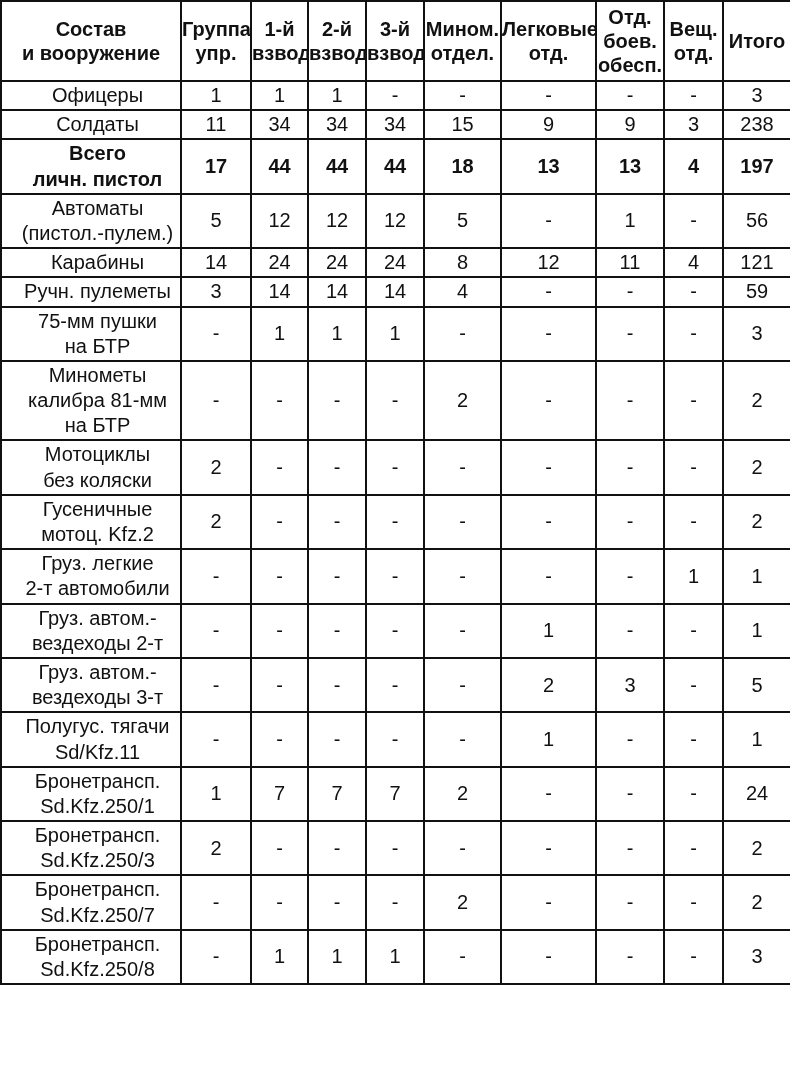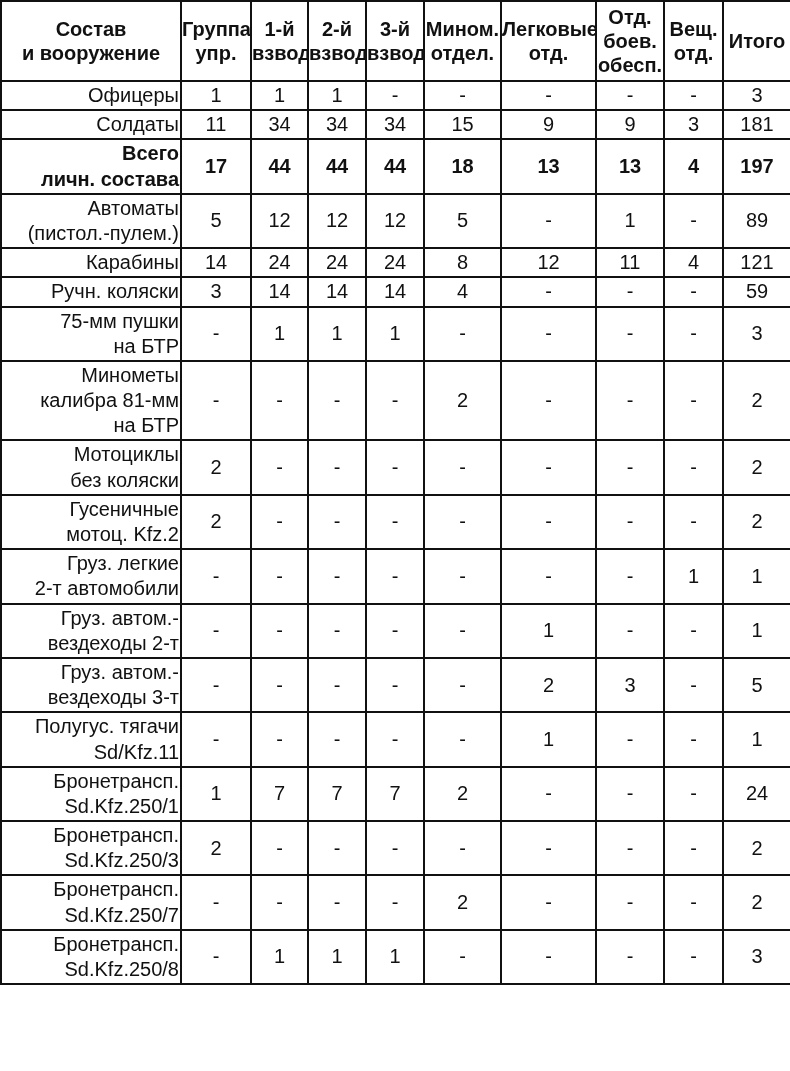--- a/index.html
+++ b/index.html
@@ -35,21 +35,21 @@
     padding: 3px 0;
   }
   table.comp-table td {
     font-size: 20px;
     font-weight: normal;
     text-align: center;
     line-height: 1.26;
     padding: 1px 1px;
   }
   table.comp-table td.row-label {
-    text-align: right;
+    text-align: center;
     padding-left: 14px;
     margin-left: 44px;
   }
   table.comp-table tr.bold-row td {
     font-weight: bold;
   }
   
   col.c0 { width: 180px; }
   col.c1 { width: 70px; }
   col.c2 { width: 57px; }
@@ -118,25 +118,25 @@
         <tr>
           <td class="row-label">Солдаты</td>
           <td>11</td>
           <td>34</td>
           <td>34</td>
           <td>34</td>
           <td>15</td>
           <td>9</td>
           <td>9</td>
           <td>3</td>
-          <td>181</td>
+          <td>238</td>
         </tr>
         <tr class="bold-row">
           <td class="row-label">Всего
-личн. состава</td>
+личн. пистол</td>
           <td>17</td>
           <td>44</td>
           <td>44</td>
           <td>44</td>
           <td>18</td>
           <td>13</td>
           <td>13</td>
           <td>4</td>
           <td>197</td>
         </tr>
@@ -144,36 +144,36 @@
           <td class="row-label">Автоматы
 (пистол.-пулем.)</td>
           <td>5</td>
           <td>12</td>
           <td>12</td>
           <td>12</td>
           <td>5</td>
           <td>-</td>
           <td>1</td>
           <td>-</td>
-          <td>89</td>
+          <td>56</td>
         </tr>
         <tr>
           <td class="row-label">Карабины</td>
           <td>14</td>
           <td>24</td>
           <td>24</td>
           <td>24</td>
           <td>8</td>
           <td>12</td>
           <td>11</td>
           <td>4</td>
           <td>121</td>
         </tr>
         <tr>
-          <td class="row-label">Ручн. коляски</td>
+          <td class="row-label">Ручн. пулеметы</td>
           <td>3</td>
           <td>14</td>
           <td>14</td>
           <td>14</td>
           <td>4</td>
           <td>-</td>
           <td>-</td>
           <td>-</td>
           <td>59</td>
         </tr>

